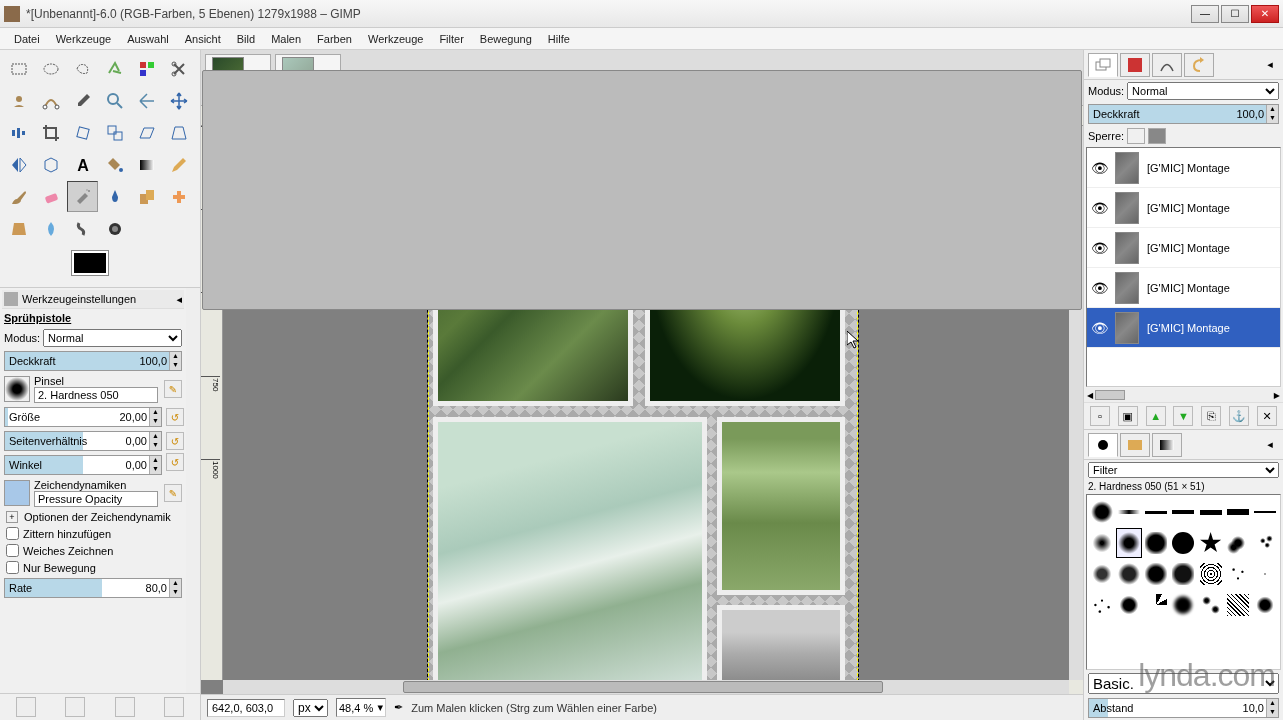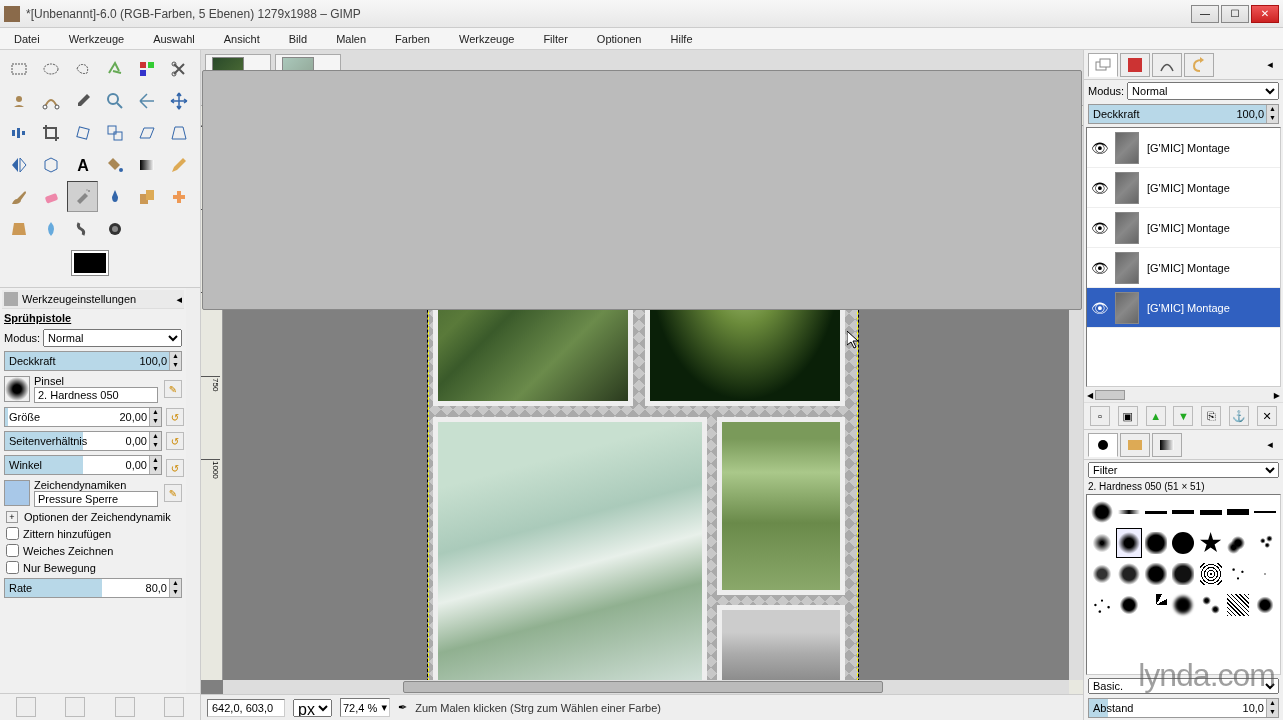--- a/index.html
+++ b/index.html
@@ -7,21 +7,21 @@
 
 
 .titlebar { height: 28px; background: linear-gradient(to bottom, #f7f7f7, #e8e8e8); display: flex; align-items: center; padding: 0 4px; border-bottom: 1px solid #ccc; }
 .titlebar .gimp-icon { width: 16px; height: 16px; background: #8a6a4a; margin-right: 6px; }
 .titlebar .title { flex: 1; color: #444; font-size: 12px; }
 .win-controls { display: flex; gap: 2px; }
 .win-btn { width: 28px; height: 18px; border: 1px solid #888; background: linear-gradient(to bottom, #eee, #ddd); display: flex; align-items: center; justify-content: center; font-size: 10px; cursor: pointer; }
 .win-btn.close { background: linear-gradient(to bottom, #e55, #c22); color: #fff; border-color: #a11; }
 
 
-.menubar { height: 22px; background: #f5f5f5; display: flex; align-items: center; padding: 0 6px; border-bottom: 1px solid #d0d0d0; gap: 13px; }
+.menubar { height: 22px; background: #f5f5f5; display: flex; align-items: center; padding: 0 6px; border-bottom: 1px solid #d0d0d0; }
 .menubar .mitem { padding: 2px 8px; cursor: pointer; color: #222; }
 
 
 .main { display: flex; height: calc(720px - 28px - 22px); }
 .col-left { width: 201px; background: #f0f0f0; border-right: 1px solid #ccc; display: flex; flex-direction: column; }
 .col-mid { flex: 1; display: flex; flex-direction: column; background: #808080; position: relative; }
 .col-right { width: 200px; background: #f0f0f0; border-left: 1px solid #ccc; display: flex; flex-direction: column; }
 
 
 .toolbox { padding: 3px; display: grid; grid-template-columns: repeat(6, 31px); gap: 1px; }
@@ -77,21 +77,21 @@
 .p3 { left: 4px; top: 290px; width: 274px; height: 270px; background: linear-gradient(165deg, #c8e0d0 20%, #aacaba 40%, #e8f0ea 55%, #90b090 70%, #d0e0d8); }
 .p4 { left: 288px; top: 290px; width: 128px; height: 178px; background: linear-gradient(180deg, #7a9a5a 10%, #aac88a 30%, #6a8a4a 60%, #8aa86a); }
 .p5 { left: 288px; top: 478px; width: 128px; height: 84px; background: linear-gradient(180deg, #ccc 30%, #aaa 60%, #888); }
 .cursor-ptr { position: absolute; left: 418px; top: 204px; width: 12px; height: 18px; }
 .sb-v { grid-column: 3; grid-row: 2; background: #ddd; }
 .sb-h { grid-column: 2; grid-row: 3; background: #ddd; position: relative; }
 .sb-thumb { position: absolute; background: #bbb; border: 1px solid #888; border-radius: 2px; }
 
 .statusbar { height: 26px; background: #eee; border-top: 1px solid #ccc; display: flex; align-items: center; padding: 0 6px; gap: 8px; font-size: 11px; }
 .statusbar .coords { width: 78px; border: 1px inset #ccc; padding: 2px 4px; background: #fff; }
-.statusbar select { font-size: 16px; height: 18px; }
+.statusbar select { font-size: 12px; height: 18px; }
 .statusbar .zoom { width: 50px; border: 1px inset #ccc; padding: 2px; background: #fff; display: flex; align-items: center; }
 .statusbar .hint { flex: 1; color: #333; }
 
 
 .panel-tabs { height: 30px; display: flex; align-items: center; padding: 2px 4px; gap: 2px; border-bottom: 1px solid #ccc; }
 .panel-tabs .pt { width: 30px; height: 24px; border: 1px solid #aaa; background: #eee; display: flex; align-items: center; justify-content: center; cursor: pointer; }
 .panel-tabs .pt.active { background: #fff; border-bottom: 1px solid #fff; }
 .panel-tabs .menu { margin-left: auto; width: 18px; cursor: pointer; text-align: center; }
 .layers-panel { flex: 1; display: flex; flex-direction: column; border-bottom: 1px solid #ccc; min-height: 0; }
 .layer-list { flex: 1; overflow: auto; background: #fff; border: 1px inset #ccc; margin: 1px 2px; }
@@ -129,21 +129,21 @@
 <div class="menubar">
   <div class="mitem">Datei</div>
   <div class="mitem">Werkzeuge</div>
   <div class="mitem">Auswahl</div>
   <div class="mitem">Ansicht</div>
   <div class="mitem">Bild</div>
   <div class="mitem">Malen</div>
   <div class="mitem">Farben</div>
   <div class="mitem">Werkzeuge</div>
   <div class="mitem">Filter</div>
-  <div class="mitem">Optionen</div>
+  <div class="mitem">Bewegung</div>
   <div class="mitem">Hilfe</div>
 </div>
 
 <div class="main">
 
   <div class="col-left">
     <div class="toolbox">
       <div class="tool">
           <svg viewBox="0 0 20 20">
             <rect x="3" y="5" width="14" height="10" fill="none" stroke="#555" stroke-dasharray="2,1"></rect>
@@ -392,37 +392,37 @@
             <div class="fill" style="width:50%"></div>
             <span class="lbl">Seitenverhältnis</span>
             <span class="val">0,00</span>
             <div class="arrows">
                 <span>▲</span>
                 <span>▼</span>
               </div>
           </div>
           <div class="refresh-btn">↺</div>
         </div>
-        <div style="display:flex;align-items:flex-end">
+        <div style="display:flex;align-items:flex-start">
           <div class="slider-row" style="flex:1">
             <div class="fill" style="width:50%"></div>
             <span class="lbl">Winkel</span>
             <span class="val">0,00</span>
             <div class="arrows">
                 <span>▲</span>
                 <span>▼</span>
               </div>
           </div>
           <div class="refresh-btn">↺</div>
         </div>
         <div class="brush-preview">
           <div style="width:26px;height:26px;border:1px solid #999;background:#a8c8e8"></div>
           <div style="flex:1">
             <div>Zeichendynamiken</div>
-            <div style="border:1px solid #999;padding:1px 3px;background:#fff">Pressure Sperre</div>
+            <div style="border:1px solid #999;padding:1px 3px;background:#fff">Pressure Opacity</div>
           </div>
           <div class="refresh-btn">✎</div>
         </div>
         <div class="chk-row">
             <span class="expand">+</span>
             <span>Optionen der Zeichendynamik</span>
           </div>
         <div class="chk-row">
             <input type="checkbox" style="">
             <span>Zittern hinzufügen</span>
@@ -505,21 +505,21 @@
       </div>
       <div class="sb-h">
         <div class="sb-thumb" style="top:1px;bottom:1px;left:180px;width:480px"></div>
       </div>
       <div style="grid-column:3;grid-row:3;background:#e8e8e0"></div>
     </div>
     <div class="statusbar">
       <div class="coords">642,0, 603,0</div>
       <select><option>px</option></select>
       <div class="zoom">
-          <span>72,4 %</span>
+          <span>48,4 %</span>
           <span style="margin-left:auto">▾</span>
         </div>
       <span>✒</span>
       <span class="hint">Zum Malen klicken (Strg zum Wählen einer Farbe)</span>
     </div>
   </div>
 
   <div class="col-right">
     <div class="layers-panel">
       <div class="panel-tabs">
@@ -553,20 +553,25 @@
       </div>
       <div class="slider-row" style="margin:2px 4px">
         <div class="fill" style="width:100%"></div>
         <span class="lbl">Deckkraft</span>
         <span class="val">100,0</span>
         <div class="arrows">
             <span>▲</span>
             <span>▼</span>
           </div>
       </div>
+      <div class="opt-row" style="padding:2px 4px">
+        <label>Sperre:</label>
+        <span style="width:18px;height:16px;border:1px solid #aaa;display:inline-block"></span>
+        <span style="width:18px;height:16px;border:1px solid #aaa;display:inline-block;background:#888"></span>
+      </div>
       <div class="layer-list">
         <div class="layer-row">
             <span class="eye">👁</span>
             <div class="lthumb"></div>
             <span class="lname">[G'MIC] Montage</span>
           </div>
         <div class="layer-row">
             <span class="eye">👁</span>
             <div class="lthumb"></div>
             <span class="lname">[G'MIC] Montage</span>
@@ -707,21 +712,21 @@
             <div class="bshape" style="background:radial-gradient(circle at 30% 30%,#000 8%,transparent 20%),radial-gradient(circle at 70% 70%,#000 8%,transparent 20%)"></div>
           </div>
         <div class="brush-cell">
             <div class="bshape" style="background:repeating-linear-gradient(45deg,#000 0 1px,transparent 1px 3px)"></div>
           </div>
         <div class="brush-cell">
             <div class="bshape" style="background:radial-gradient(circle,#000 30%,transparent 55%)"></div>
           </div>
       </div>
       <div style="padding:2px 4px">
-        <select style="width:100%;font-size:11px"><option>Basic.</option></select>
+        <select style="width:100%;font-size:15px"><option>Basic.</option></select>
       </div>
       <div class="slider-row" style="margin:2px 4px">
         <div class="fill" style="width:10%"></div>
         <span class="lbl">Abstand</span>
         <span class="val">10,0</span>
         <div class="arrows">
             <span>▲</span>
             <span>▼</span>
           </div>
       </div>

